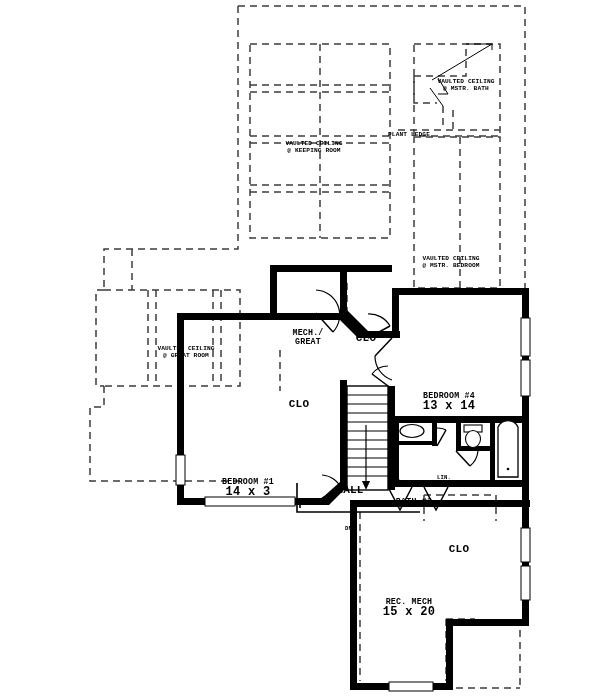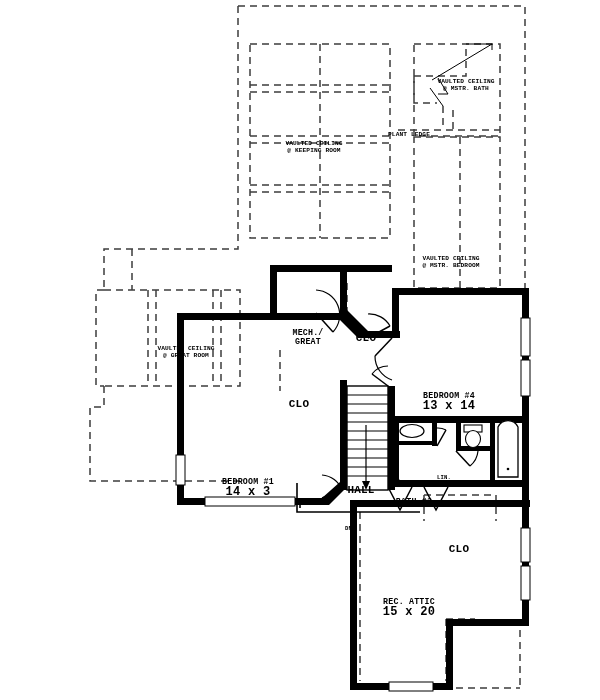--- a/index.html
+++ b/index.html
@@ -292,38 +292,38 @@
 
   <div class="txt t-label" style="left:299px; top:357px;">
     <div>CLO</div>
   </div>
 
   <div class="txt" style="left:248px; top:436px;">
     <div class="t-room">BEDROOM #1</div>
     <div class="t-dim">14 x 3</div>
   </div>
 
-  <div class="txt t-label" style="left:361px; top:443px;">
+  <div class="txt t-label" style="left:350px; top:443px;">
     <div>HALL</div>
   </div>
 
   <div class="txt t-room" style="left:414px; top:456px;">
     <div>BATH #3</div>
   </div>
 
   <div class="txt t-tiny" style="left:444px; top:434px;">
     <div>LIN.</div>
   </div>
 
   <div class="txt t-label" style="left:459px; top:502px;">
     <div>CLO</div>
   </div>
 
   <div class="txt" style="left:409px; top:556px;">
-    <div class="t-room">REC. ATTIC</div>
+    <div class="t-room">REC. MECH</div>
     <div class="t-dim">15 x 20</div>
   </div>
 
   <div class="txt t-tiny" style="left:345px; top:485px; transform:none; text-align:left;">
     <div>DN</div>
   </div>
 
 </div>
 
 </body></html>

